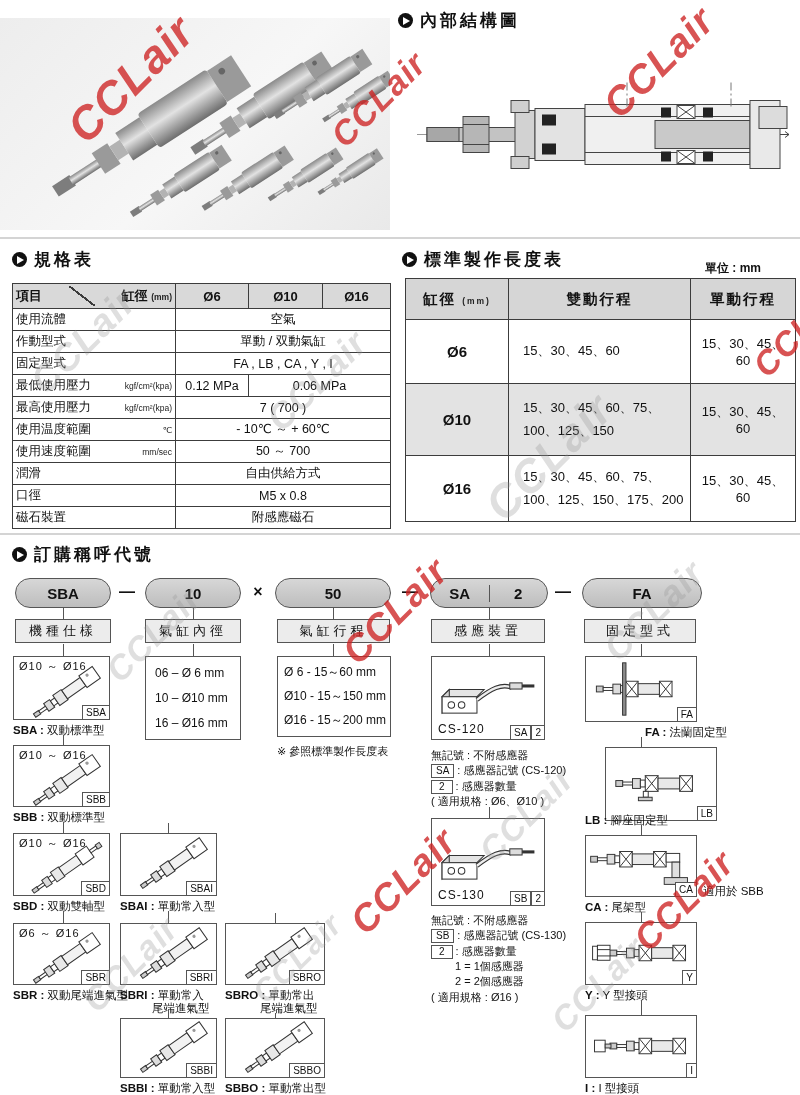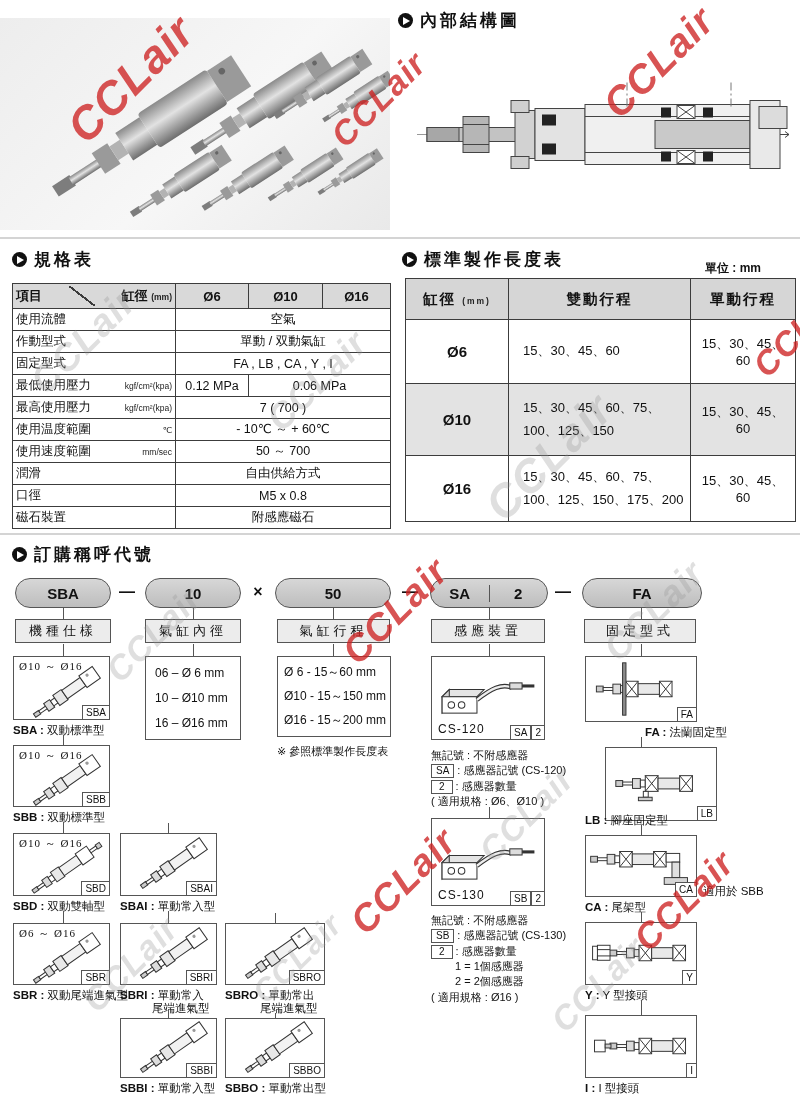--- a/index.html
+++ b/index.html
@@ -40,21 +40,21 @@
   
   .pill{position:absolute;height:30px;border:1.5px solid #555;border-radius:16px;
         background:linear-gradient(#d7d7d7,#bdbdbd);display:flex;align-items:center;justify-content:center;
         font-weight:bold;font-size:15px;box-sizing:border-box;}
   .pill .half{flex:1;text-align:center;}
   .pill .half+.half{border-left:1.5px solid #555;}
   .pillsep{position:absolute;font-size:16px;font-weight:bold;text-align:center;}
   .lbox{position:absolute;height:24px;border:1px solid #555;background:#ececec;display:flex;
         align-items:center;justify-content:center;font-size:13px;letter-spacing:4px;box-sizing:border-box;}
   .cbox{position:absolute;border:1px solid #555;background:#fff;box-sizing:border-box;}
-  .range{position:absolute;left:5px;top:2px;font-size:11px;letter-spacing:1px;font-family:Liberation Serif, serif;}
+  .range{position:absolute;left:5px;top:2px;font-size:11px;letter-spacing:1px;}
   .tag{position:absolute;right:-1px;bottom:-1px;border:1px solid #555;background:#fff;
        font-size:10px;line-height:13px;padding:0 3px;}
   .tagpair{position:absolute;right:-1px;bottom:-1px;display:flex;}
   .tagpair span{border:1px solid #555;background:#fff;font-size:10px;line-height:13px;padding:0 3px;}
   .caption{position:absolute;font-size:11.5px;white-space:nowrap;}
   .caption b{font-weight:bold;}
   .opts{position:absolute;display:flex;flex-direction:column;justify-content:space-around;
         box-sizing:border-box;padding:4px 0 4px 9px;font-size:12px;}
   .note{position:absolute;font-size:11px;white-space:nowrap;}
   .notebox{display:inline-block;border:1px solid #555;padding:0 4px;font-size:10px;line-height:12px;

